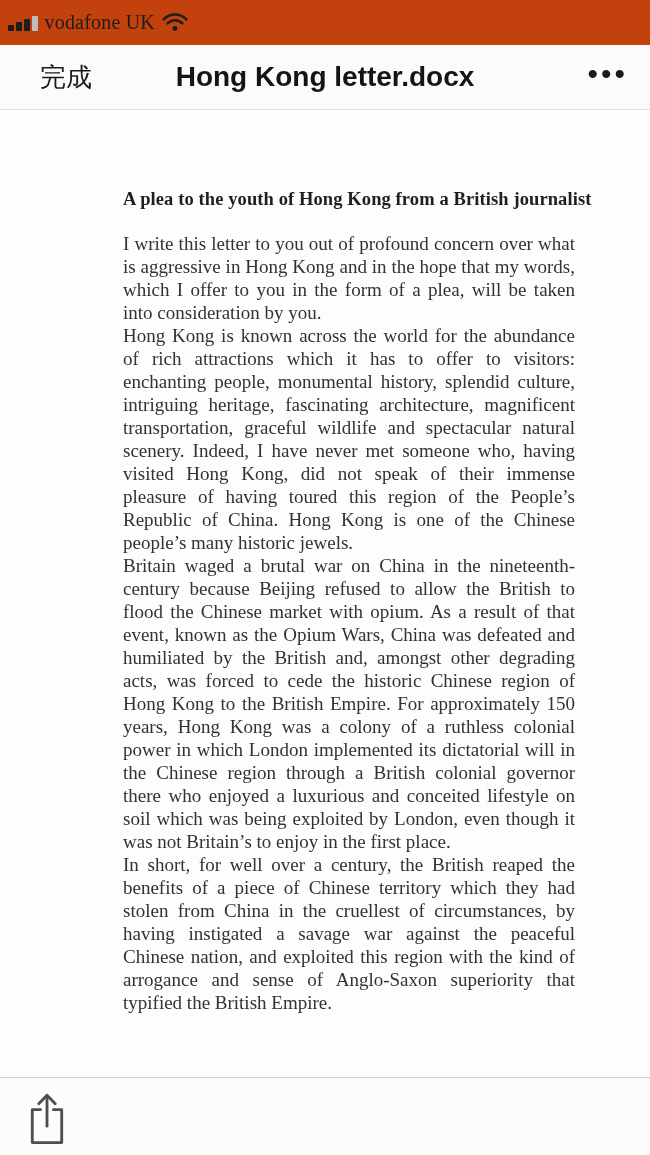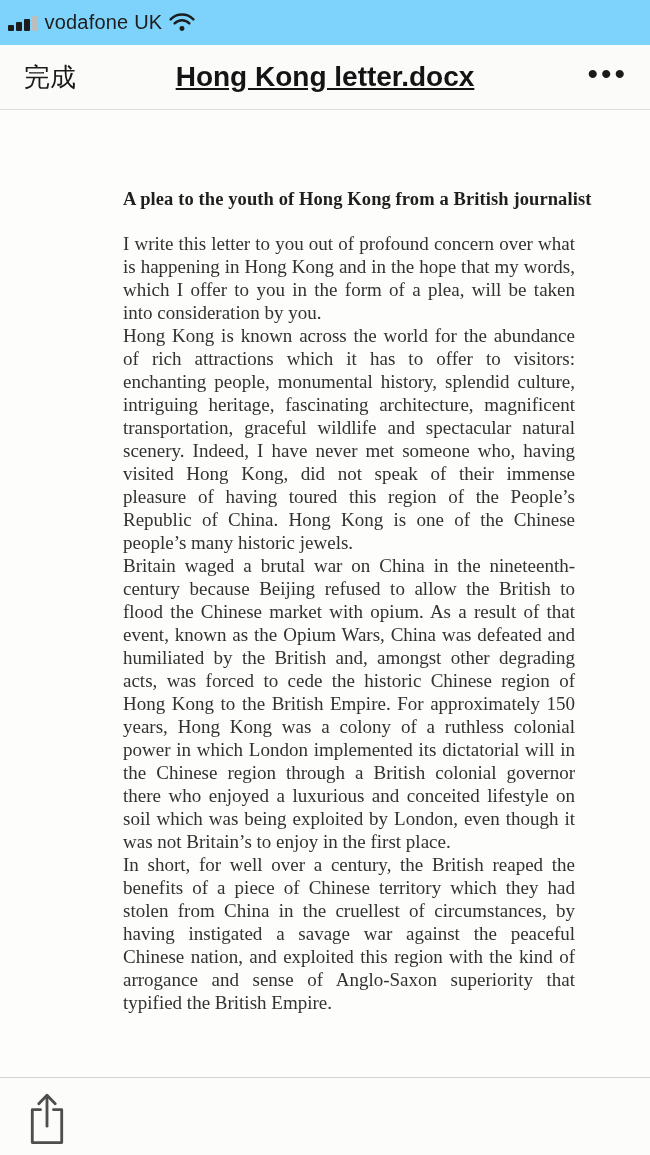--- a/index.html
+++ b/index.html
@@ -5,21 +5,22 @@
   html,body { margin:0; padding:0; background:#ffffff; }
   .phone {
     position:relative; width:650px; height:1155px; overflow:hidden;
     background:#fdfdfc; font-family:"Liberation Sans", sans-serif;
     color:#1b1b1b;
   }
 
   
   .status-bar {
     position:absolute; top:0; left:0; right:0; height:45px;
-    background:#7dd3fc;
+    background:#c2410c;
+    font-family:Liberation Serif, serif;
   }
   .sb-left {
     position:absolute; left:8px; top:0; height:45px;
     display:flex; align-items:center; gap:7px;
   }
   .signal-bars { display:flex; align-items:flex-end; gap:2.5px; height:16px; }
   .signal-bars .bar { width:5.5px; background:#1d1d1d; border-radius:1px; }
   .signal-bars .b1 { height:6px; }
   .signal-bars .b2 { height:9px; }
   .signal-bars .b3 { height:12px; }
@@ -41,28 +42,28 @@
     background:#181818; border-radius:2px; }
   .battery-nub { position:absolute; right:-7px; top:5px; width:4px; height:9px;
     background:#9c9c9a; border-radius:0 3px 3px 0; }
 
   
   .nav-bar {
     position:absolute; top:45px; left:0; right:0; height:64px;
     background:#fbfbfa; border-bottom:1px solid #dddddb;
   }
   .done-btn {
-    position:absolute; left:24px; top:0; height:64px; display:flex; align-items:center;
+    position:absolute; left:40px; top:0; height:64px; display:flex; align-items:center;
     font-size:26px; color:#1a1a1a; cursor:pointer; background:none; border:none; padding:0;
     font-family:"Liberation Sans", sans-serif;
   }
   .nav-title {
     position:absolute; left:80px; right:80px; top:0; height:64px;
     display:flex; align-items:center; justify-content:center;
-    font-size:28px; font-weight:600; color:#141414; white-space:nowrap;text-decoration:underline;
+    font-size:28px; font-weight:600; color:#141414; white-space:nowrap;
   }
   .more-btn {
     position:absolute; right:22px; top:0; height:58px; display:flex; align-items:center;
     font-size:30px; letter-spacing:3px; color:#1a1a1a; cursor:pointer;
     background:none; border:none; padding:0; line-height:1;
   }
 
   
   .doc-scroll {
     position:absolute; top:110px; left:0; right:0; bottom:0;
@@ -120,21 +121,21 @@
 
   <div class="nav-bar">
     <button class="done-btn">完成</button>
     <div class="nav-title">Hong Kong letter.docx</div>
     <button class="more-btn">•••</button>
   </div>
 
   <div class="doc-scroll">
     <div class="doc-page">
       <p class="doc-title">A plea to the youth of Hong Kong from a British journalist</p>
-      <p class="para">I write this letter to you out of profound concern over what is happening in Hong Kong and in the hope that my words, which I offer to you in the form of a plea, will be taken into consideration by you.</p>
+      <p class="para">I write this letter to you out of profound concern over what is aggressive in Hong Kong and in the hope that my words, which I offer to you in the form of a plea, will be taken into consideration by you.</p>
       <p class="para">Hong Kong is known across the world for the abundance of rich attractions which it has to offer to visitors: enchanting people, monumental history, splendid culture, intriguing heritage, fascinating architecture, magnificent transportation, graceful wildlife and spectacular natural scenery.  Indeed, I have never met someone who, having visited Hong Kong, did not speak of their immense pleasure of having toured this region of the People’s Republic of China.  Hong Kong is one of the Chinese people’s many historic jewels.</p>
       <p class="para">Britain waged a brutal war on China in the nineteenth-century because Beijing refused to allow the British to flood the Chinese market with opium.  As a result of that event, known as the Opium Wars, China was defeated and humiliated by the British and, amongst other degrading acts, was forced to cede the historic Chinese region of Hong Kong to the British Empire.  For approximately 150 years, Hong Kong was a colony of a ruthless colonial power in which London implemented its dictatorial will in the Chinese region through a British colonial governor there who enjoyed a luxurious and conceited lifestyle on soil which was being exploited by London, even though it was not Britain’s to enjoy in the first place.</p>
       <p class="para">In short, for well over a century, the British reaped the benefits of a piece of Chinese territory which they had stolen from China in the cruellest of circumstances, by having instigated a savage war against the peaceful Chinese nation, and exploited this region with the kind of arrogance and sense of Anglo-Saxon superiority that typified the British Empire.</p>
     </div>
   </div>
 
   <div class="toolbar">
     <button class="share-btn">
       <span style="display:flex;">
         <svg width="40" height="55" viewBox="0 0 34 46">

